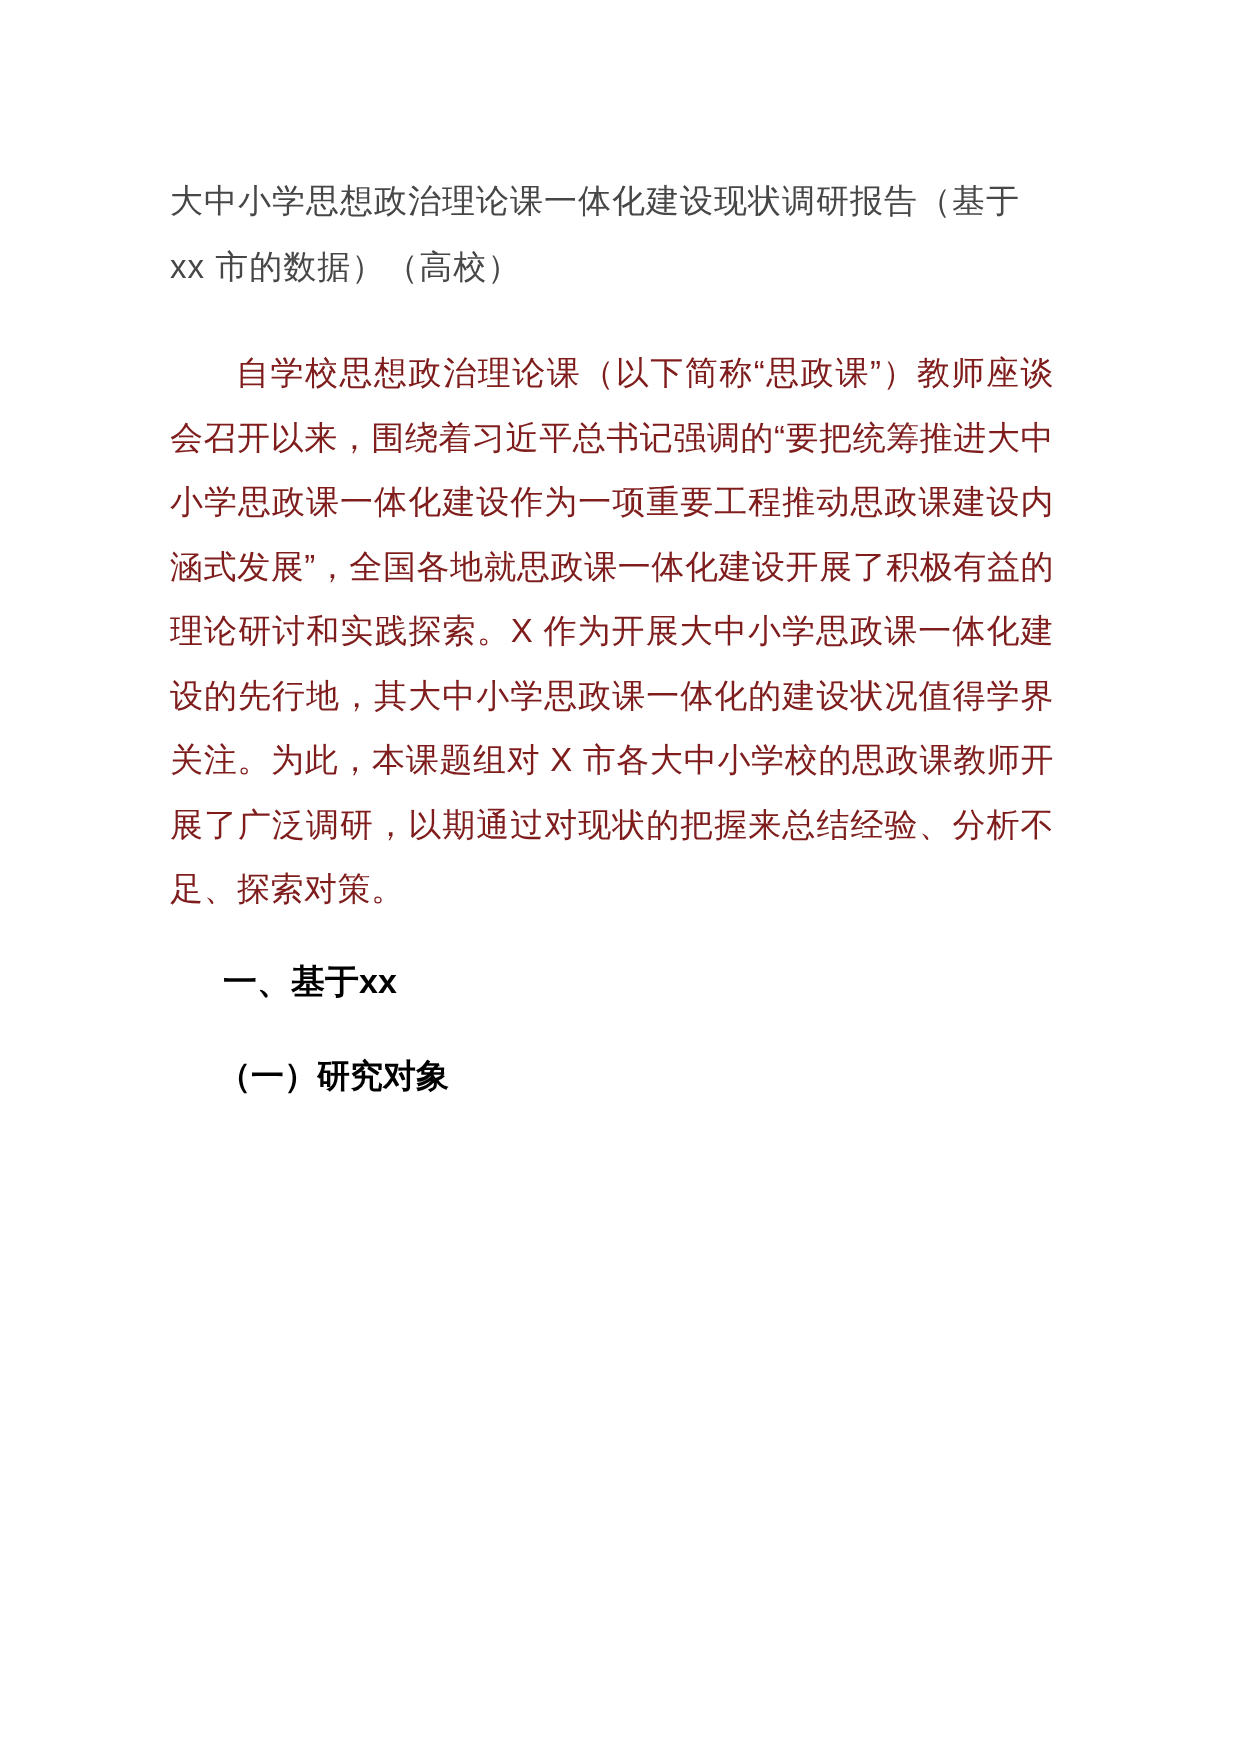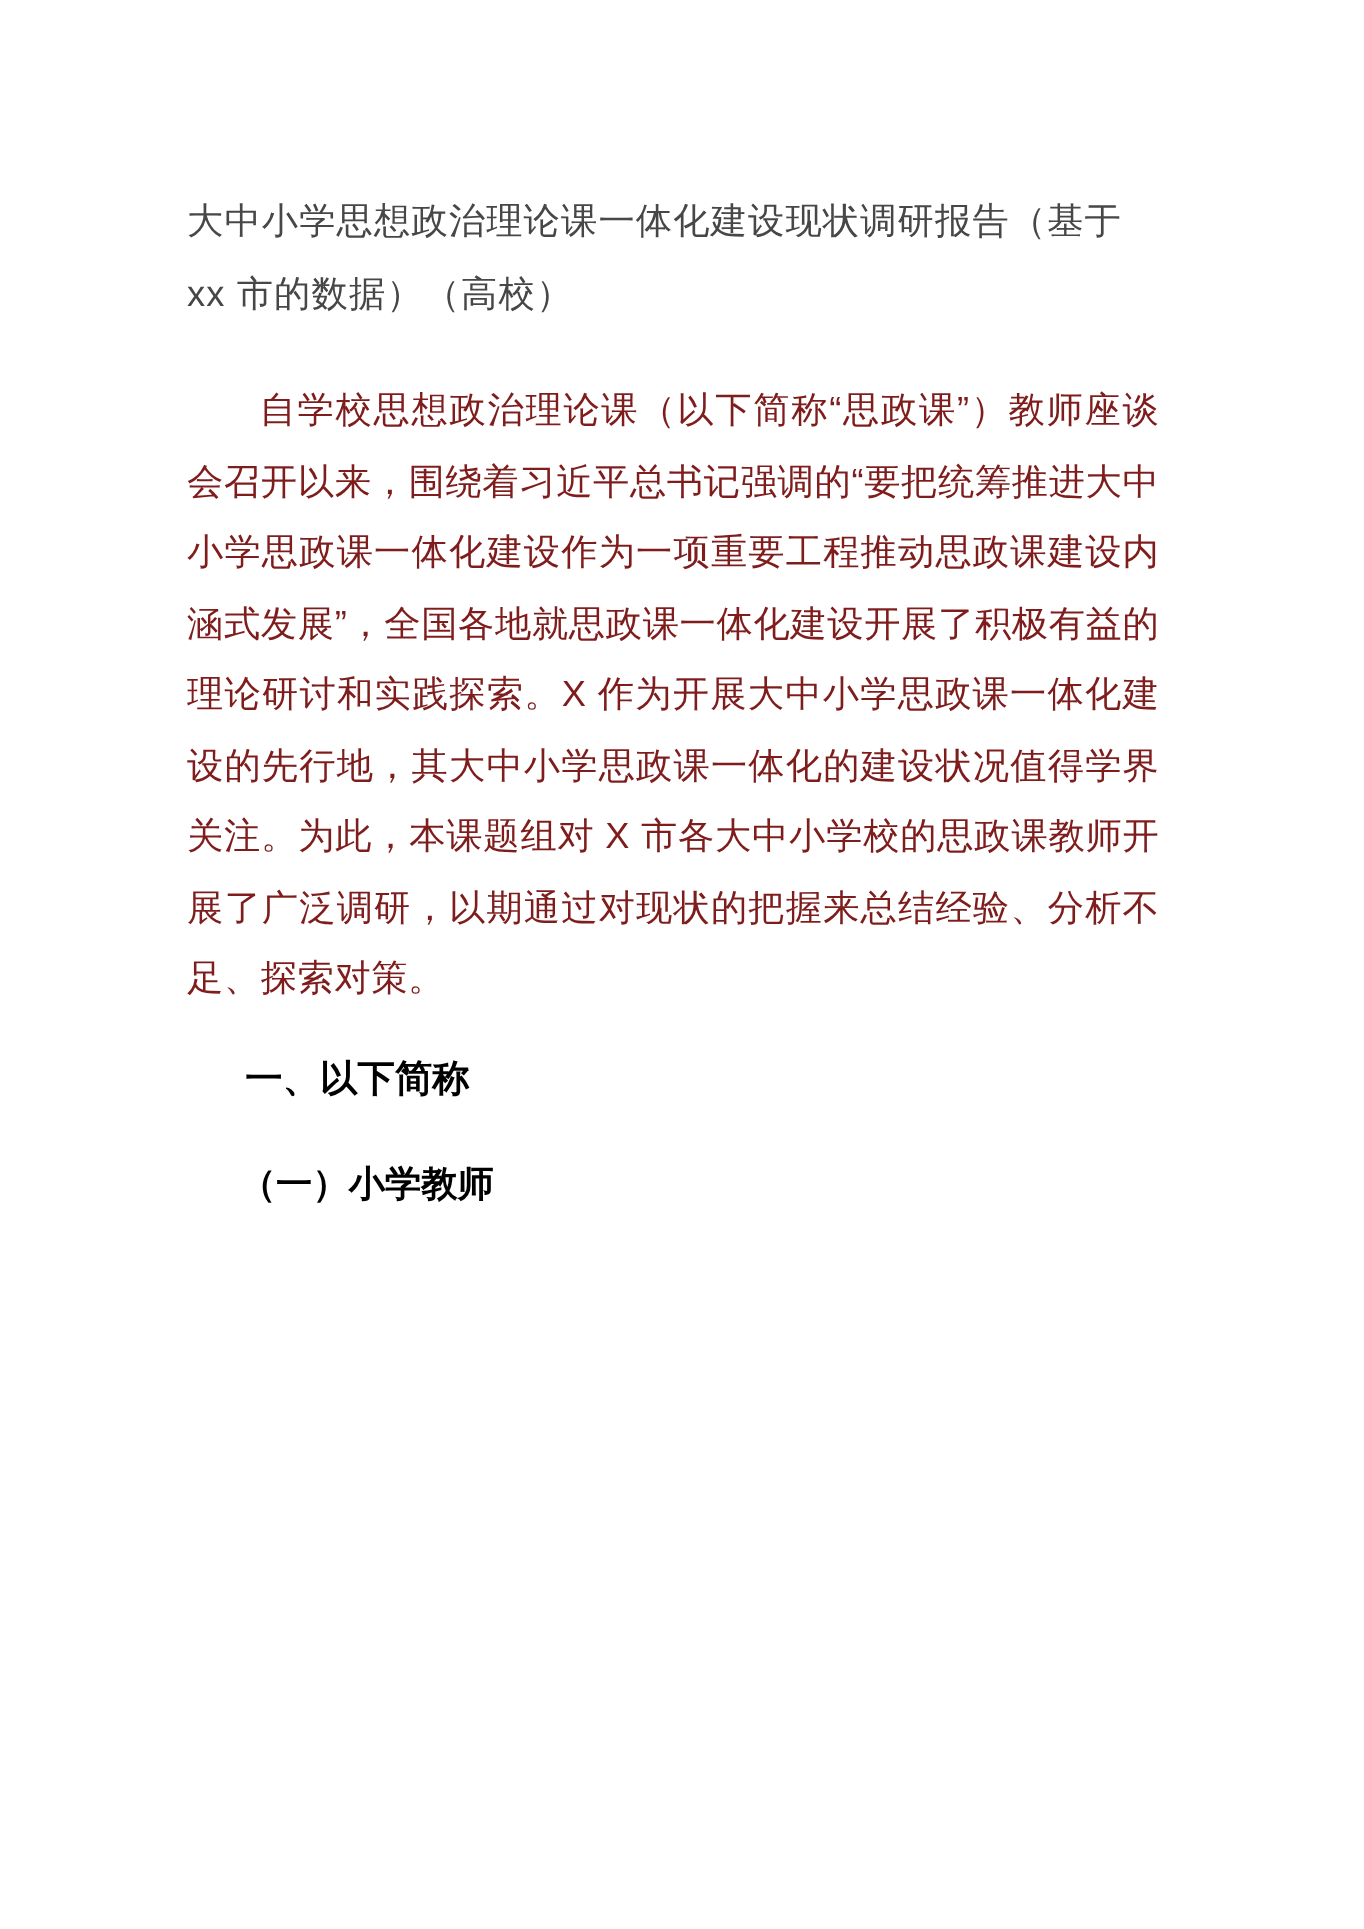--- a/index.html
+++ b/index.html
@@ -58,17 +58,17 @@
   }
 </style>
 </head>
 <body>
 
 <div class="page">
   <div class="doc-title">大中小学思想政治理论课一体化建设现状调研报告（基于xx 市的数据）（高校）</div>
 
   <p class="para para-intro">自学校思想政治理论课（以下简称“思政课”）教师座谈会召开以来，围绕着习近平总书记强调的“要把统筹推进大中小学思政课一体化建设作为一项重要工程推动思政课建设内涵式发展”，全国各地就思政课一体化建设开展了积极有益的理论研讨和实践探索。X 作为开展大中小学思政课一体化建设的先行地，其大中小学思政课一体化的建设状况值得学界关注。为此，本课题组对 X 市各大中小学校的思政课教师开展了广泛调研，以期通过对现状的把握来总结经验、分析不足、探索对策。</p>
 
-  <div class="h-section">一、以下简称</div>
+  <div class="h-section">一、基于xx</div>
 
-  <div class="h-subsection">（一）小学教师</div>
+  <div class="h-subsection">（一）研究对象</div>
 
 </div>
 
 </body></html>

